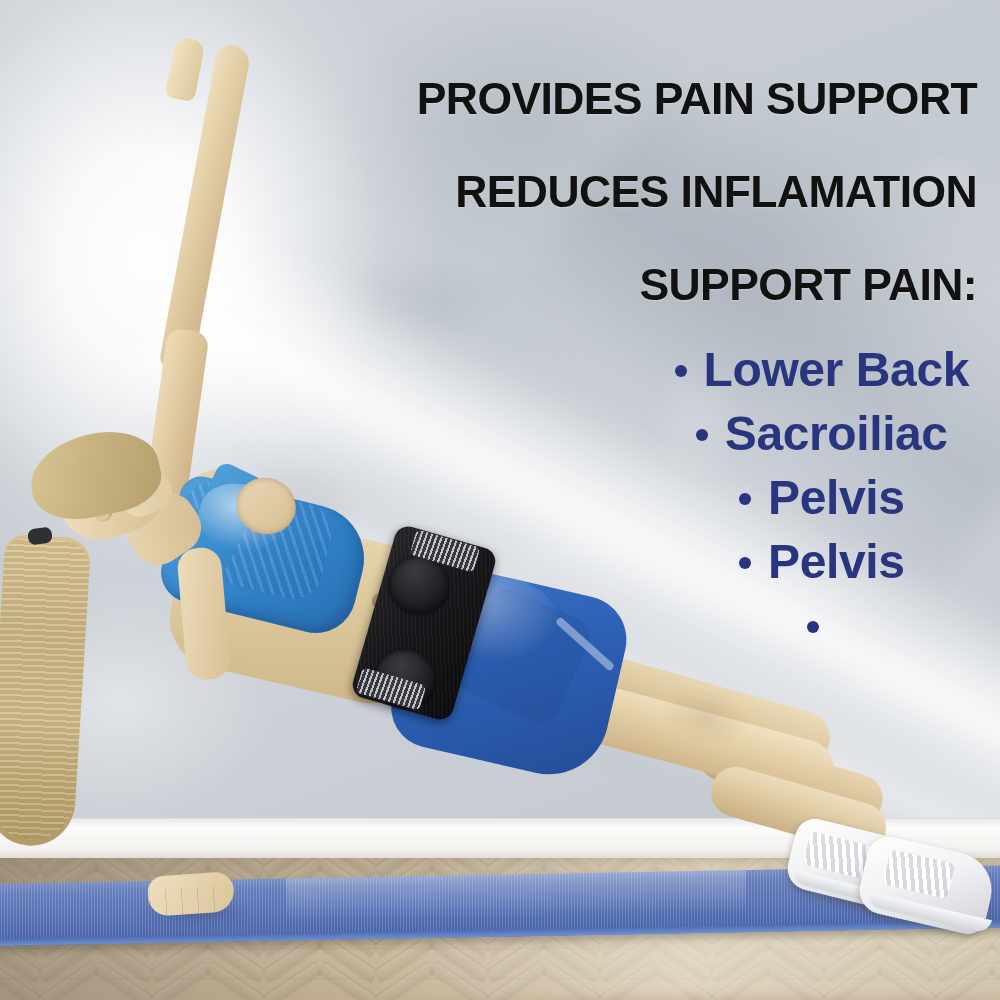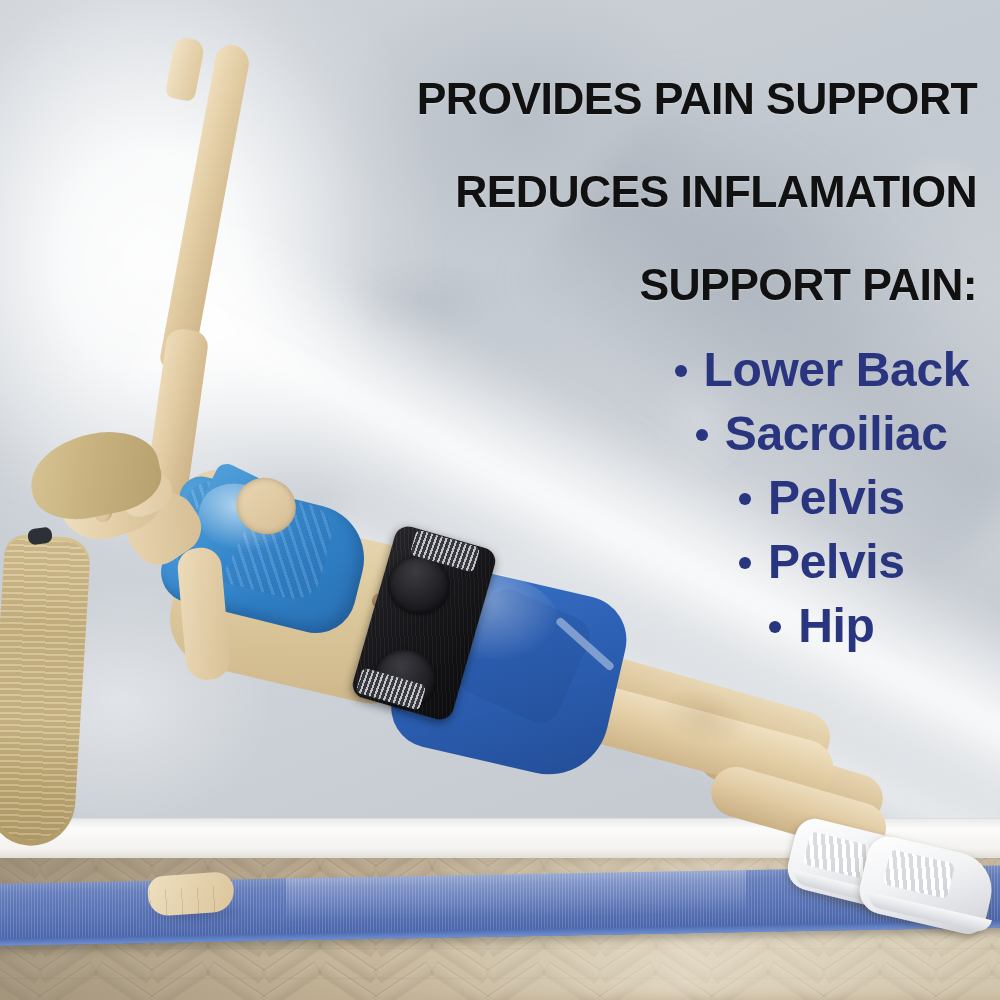--- a/index.html
+++ b/index.html
@@ -694,18 +694,18 @@
       <li class="bullet-item">
         <span class="bullet-dot"></span><span>Sacroiliac</span>
       </li>
       <li class="bullet-item">
         <span class="bullet-dot"></span><span>Pelvis</span>
       </li>
       <li class="bullet-item">
         <span class="bullet-dot"></span><span>Pelvis</span>
       </li>
       <li class="bullet-item">
-        <span class="bullet-dot"></span><span>Hip</span>
+        <span class="bullet-dot"></span>
       </li>
     </ul>
 
   </div>
 </div>
 
 </body></html>

